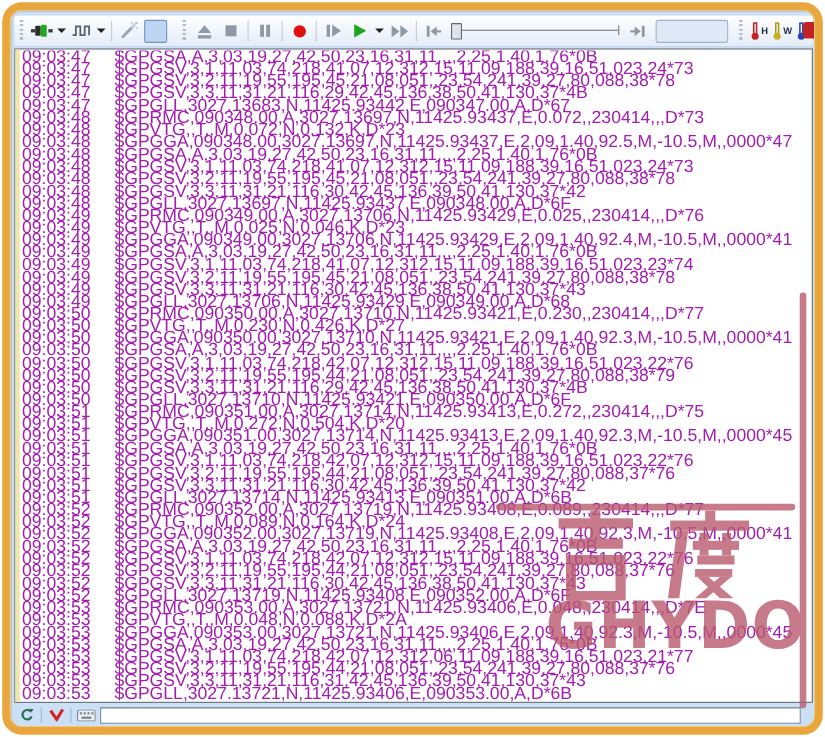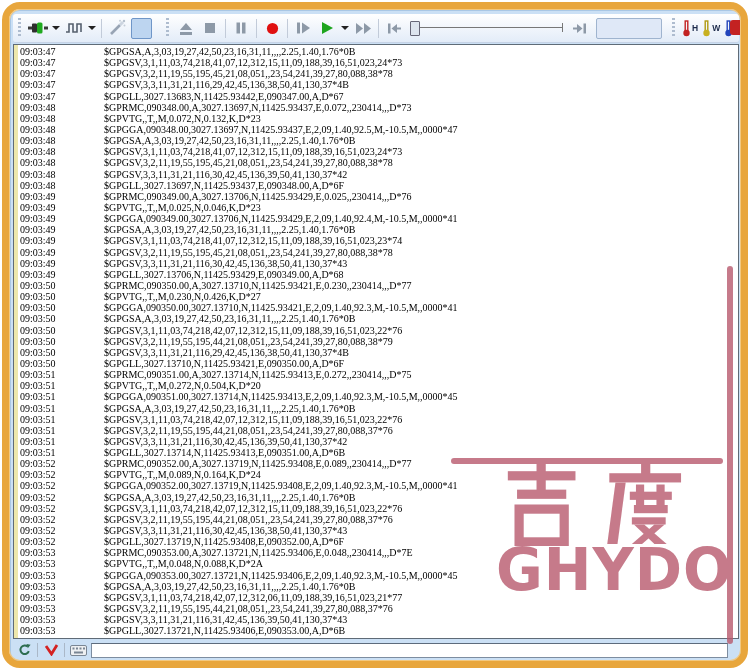--- a/index.html
+++ b/index.html
@@ -26,22 +26,22 @@
   .slider .thumb{position:absolute;left:2px;top:3px;width:8px;height:13px;background:#dde4ee;
                  border:1px solid #667;border-radius:1px;}
   .combo{width:64px;height:19px;background:#dfe8f7;border:1px solid #9fb4cf;border-radius:2px;flex:none;margin:0 4px;}
   .therm{display:flex;align-items:center;flex:none;margin:0 2px;height:22px;}
   .therm b{font-size:8.5px;font-weight:bold;margin-left:1px;color:#1c2a4a;}
   .redclip{position:absolute;right:-5px;top:6px;width:14px;height:15px;background:#c32222;border-radius:3px;}
   
   .console{position:absolute;left:2px;top:33px;right:2px;bottom:22px;background:#fff;border:1px solid #5f6b77;}
   .ymargin{position:absolute;left:0;top:0;bottom:0;width:4px;background:#EDE7AC;}
   .lines{position:absolute;left:6px;top:1px;right:0;bottom:0;overflow:hidden;
-         font-family:Liberation Serif, serif;font-size:10px;line-height:11.15px;
-         color:#000000;white-space:pre;}
+         font-family:Liberation Sans, sans-serif;font-size:16px;line-height:11.15px;
+         color:#a21caf;white-space:pre;}
   .row{display:flex;height:11.15px;}
   .row .ts{width:84px;flex:none;}
   
   .statusbar{position:absolute;left:4px;right:3px;bottom:2px;height:18px;display:flex;align-items:center;}
   .sbtn{width:18px;height:16px;display:flex;align-items:center;justify-content:center;flex:none;}
   .ssep{width:1px;height:14px;background:#aab8c8;margin:0 4px;flex:none;}
   .cmdinput{flex:1;height:13px;background:#fff;border:1px solid #7d8da0;border-top-color:#5d6b7c;
             margin:0 10px 0 4px;font-size:10px;padding:0 3px;}
   
   .watermark{position:absolute;inset:0;z-index:5;pointer-events:none;opacity:.8;}

